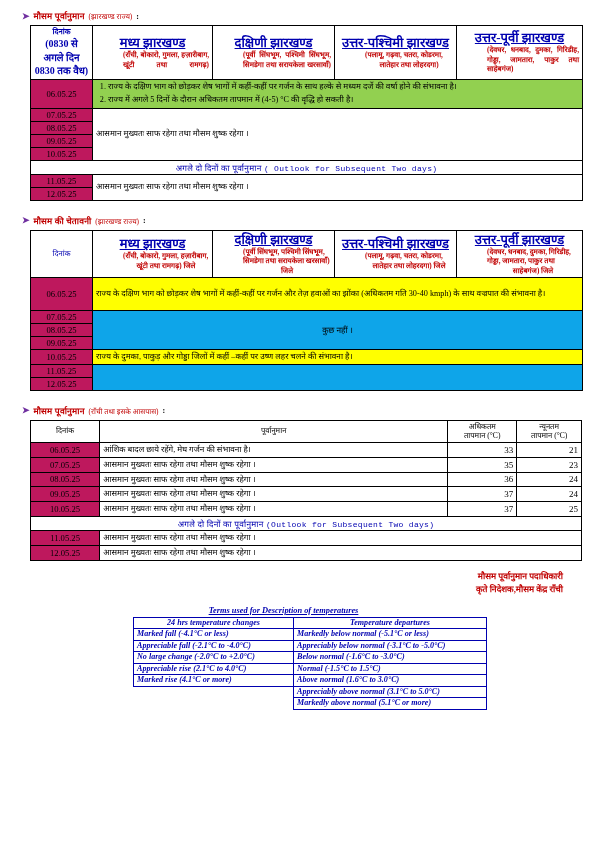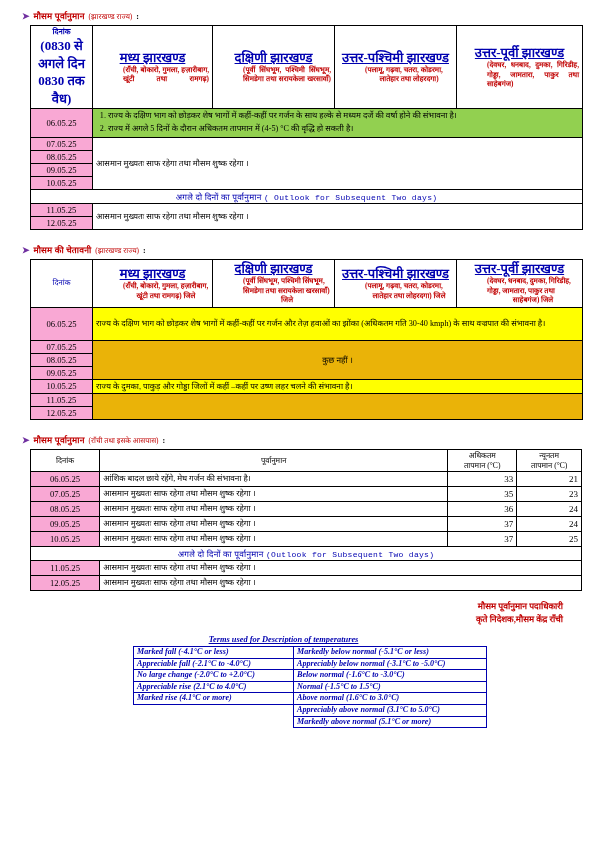--- a/index.html
+++ b/index.html
@@ -86,35 +86,35 @@
   .rgn-list.nj { text-align: left; text-align-last: center; }
 
   .date-head {
     text-align: center;
     color: #0000b0;
     font-weight: bold;
     font-size: 7.6px;
     line-height: 1.35;
   }
   .date-head .small {
-    font-size: 13px;
+    font-size: 10px;
     font-weight: bold;
   }
 
   td.datecell {
     text-align: center;
     font-weight: bold;
     font-size: 8.6px;
     font-family: "Liberation Serif", serif;
-    background: #f9a8d4;
+    background: #be185d;
     white-space: nowrap;
   }
 
   .hl-green { background: #92d050; }
-  .hl-darkgreen { background: #eab308; }
+  .hl-darkgreen { background: #0ea5e9; }
   .hl-yellow { background: #ffff00; }
 
   .fc-text {
     font-size: 8.2px;
     line-height: 1.45;
     color: #000;
   }
   ol.fc-list {
     margin: 0;
     padding-left: 12px;
@@ -438,20 +438,24 @@
 
   <div class="terms-wrap">
     <div class="terms-title">Terms used for Description of temperatures</div>
     <table class="terms">
       <colgroup>
           <col style="width:160px">
           <col style="width:193px">
         </colgroup>
       <tbody>
         <tr>
+          <td class="th">24 hrs temperature changes</td>
+          <td class="th">Temperature departures</td>
+        </tr>
+        <tr>
           <td>Marked fall (-4.1°C or less)</td>
           <td>Markedly below normal (-5.1°C or less)</td>
         </tr>
         <tr>
           <td>Appreciable fall (-2.1°C to -4.0°C)</td>
           <td>Appreciably below normal (-3.1°C to -5.0°C)</td>
         </tr>
         <tr>
           <td>No large change (-2.0°C to +2.0°C)</td>
           <td>Below normal (-1.6°C to -3.0°C)</td>

